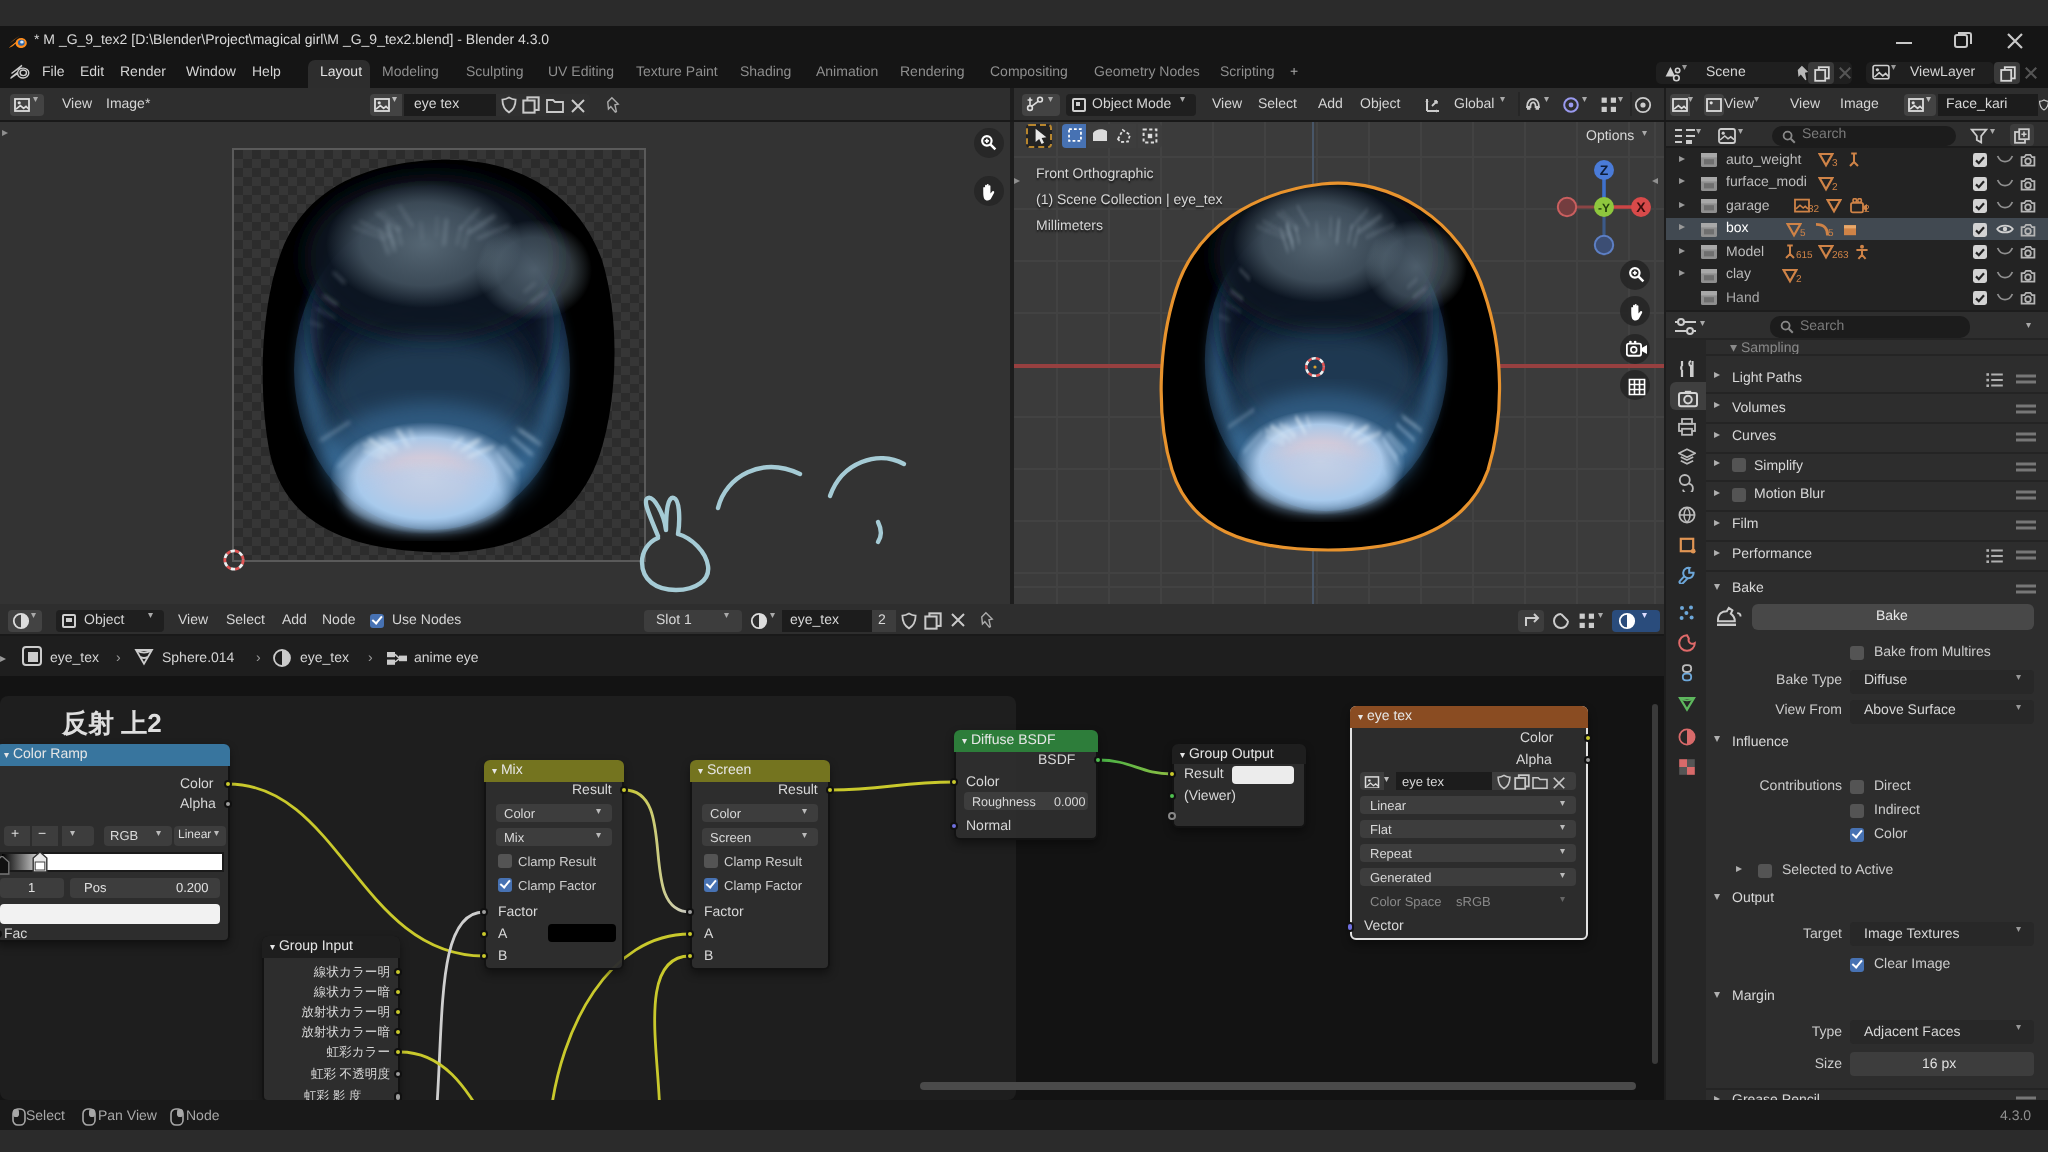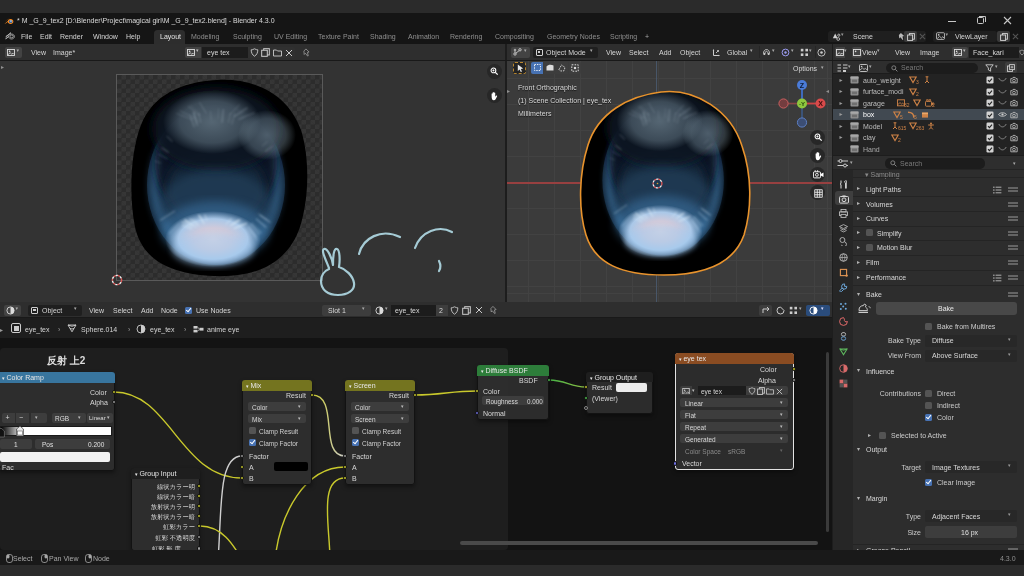--- a/index.html
+++ b/index.html
@@ -1019,21 +1019,21 @@
 <div class="t" style="left:150px;top:24px;font-size:7px;color:#d5d5d5;font-weight:normal;">eye_tex</div>
 <div class="t" style="left:184px;top:24px;font-size:7px;color:#999;font-weight:normal;">›</div>
 <svg class="abs" style="left:193px;top:21.5px" width="11" height="10" viewBox="0 0 11 10">
         <rect x="0.5" y="2" width="4" height="2.6" fill="#ccc"></rect>
         <rect x="0.5" y="5.8" width="4" height="2.6" fill="#ccc"></rect>
         <rect x="6.5" y="3.8" width="4" height="2.8" fill="#ccc"></rect>
         <path d="M4.5,3.2 L6.5,5 M4.5,7 L6.5,5.4" stroke="#ccc" stroke-width="0.8"></path>
       </svg>
 <div class="t" style="left:207px;top:24px;font-size:7px;color:#d5d5d5;font-weight:normal;">anime eye</div>
 <div class="abs" style="left:0px;top:46px;width:508px;height:202px;background:#1e1e1e;border-radius:4px;"></div>
-<div class="t" style="left:47px;top:53px;font-size:10px;color:#dedede;font-weight:bold;">反射 上2</div>
+<div class="t" style="left:31px;top:53px;font-size:13px;color:#dedede;font-weight:bold;">反射 上2</div>
 <svg class="abs" style="left:0;top:36px" width="832" height="212" viewBox="0 0 832 212">
 <defs>
 <linearGradient id="wyg" x1="0" y1="0" x2="1" y2="0">
             <stop offset="0%" stop-color="#c9c92c"></stop>
             <stop offset="100%" stop-color="#cfcfcf"></stop>
           </linearGradient>
 <linearGradient id="wgr" x1="0" y1="0" x2="1" y2="0">
             <stop offset="0%" stop-color="#45b045"></stop>
             <stop offset="100%" stop-color="#8fc045"></stop>
           </linearGradient>

